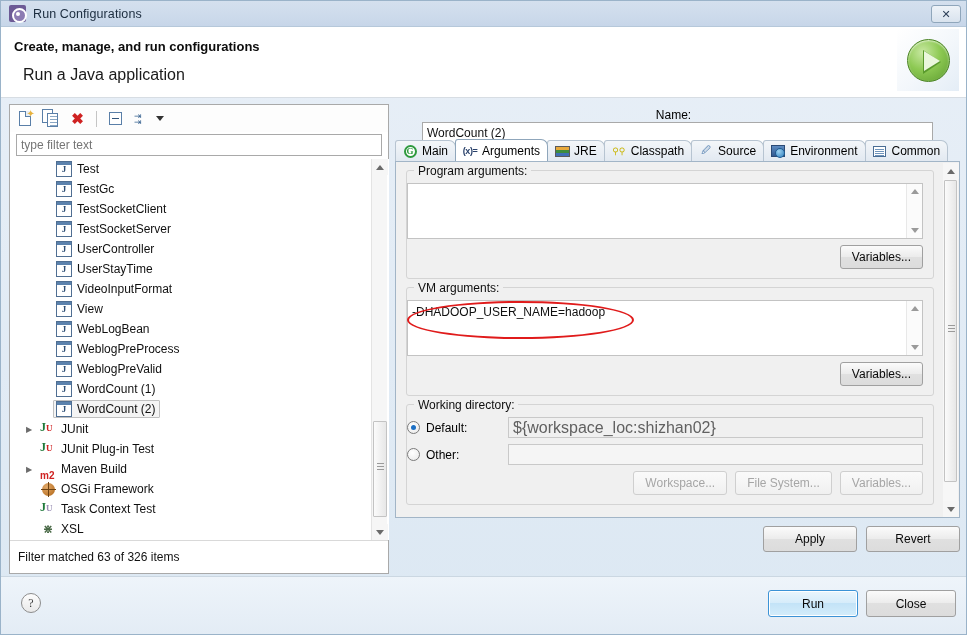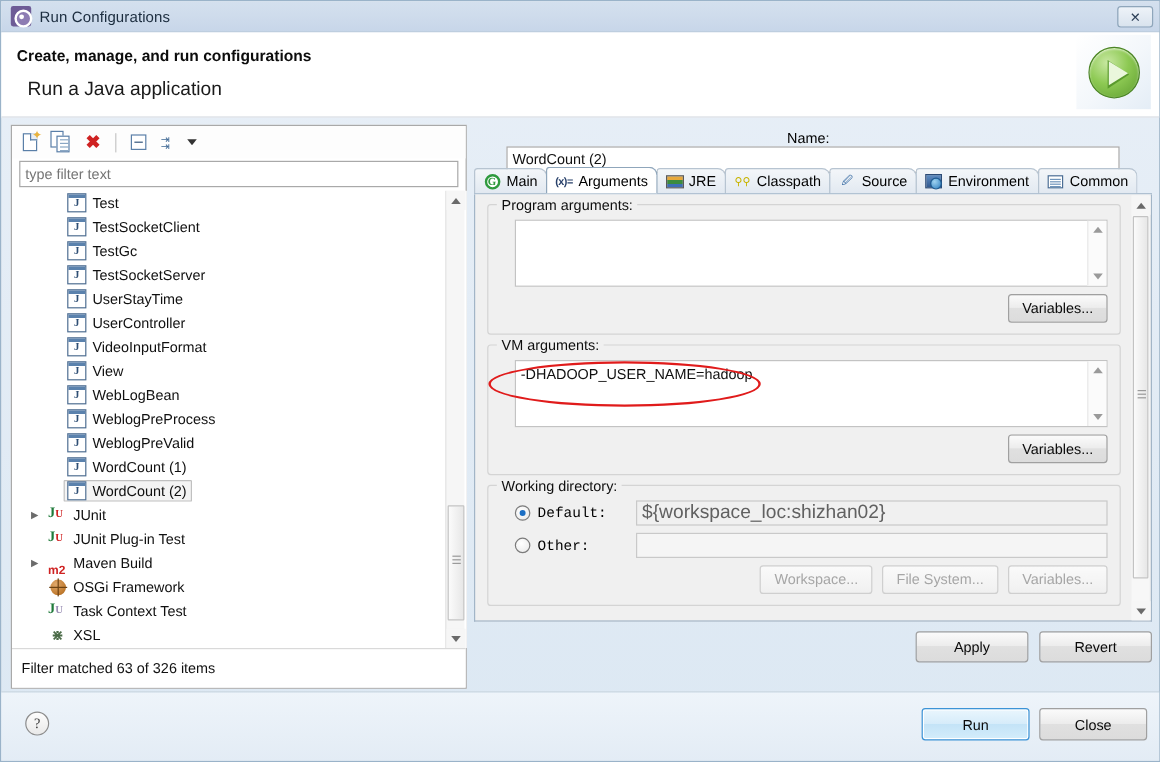--- a/index.html
+++ b/index.html
@@ -466,21 +466,21 @@
     position: absolute; left: 0; top: 0;
     width: 548px; height: 356px;
     padding: 8px 10px 0 10px;
   }
 
   .group {
     position: relative;
     border: 1px solid #d4d4d4;
     border-radius: 3px;
     margin-bottom: 8px;
-    padding: 12px 10px 9px 22px;
+    padding: 12px 10px 9px 0;
     background: #f0f0f0;
   }
   .group > .group-title {
     position: absolute; left: 7px; top: -7px;
     background: #f0f0f0;
     padding: 0 4px;
     font-size: 12px; color: #0e0e0e;
   }
   .text-area-wrap {
     position: relative;
@@ -548,21 +548,20 @@
   .radio.checked::after {
     content: "";
     position: absolute; left: 3px; top: 3px;
     width: 5px; height: 5px; border-radius: 50%;
     background: #1c6fc4;
   }
   .radio-label {
     font-size: 12px;
     width: 82px;
     flex: none;
-    font-family: Liberation Mono, monospace;
   }
   .wd-input {
     flex: 1;
     height: 21px;
     border: 1px solid #c9c9c9;
     background: #f0f0f0;
     font-family: "Liberation Sans", sans-serif;
     font-size: 16px;
     color: #616161;
     padding: 0 4px;
@@ -676,53 +675,53 @@
             <span class="label-box">
               <span class="tree-icon ic-java"></span>
               <span class="tree-label">Test</span>
             </span>
           </div>
           <div class="tree-row">
             <span class="twisty empty">▶</span>
             <span class="indent"></span>
             <span class="label-box">
               <span class="tree-icon ic-java"></span>
+              <span class="tree-label">TestGc</span>
+            </span>
+          </div>
+          <div class="tree-row">
+            <span class="twisty empty">▶</span>
+            <span class="indent"></span>
+            <span class="label-box">
+              <span class="tree-icon ic-java"></span>
               <span class="tree-label">TestSocketClient</span>
             </span>
           </div>
           <div class="tree-row">
             <span class="twisty empty">▶</span>
             <span class="indent"></span>
             <span class="label-box">
               <span class="tree-icon ic-java"></span>
-              <span class="tree-label">TestGc</span>
-            </span>
-          </div>
-          <div class="tree-row">
-            <span class="twisty empty">▶</span>
-            <span class="indent"></span>
-            <span class="label-box">
-              <span class="tree-icon ic-java"></span>
               <span class="tree-label">TestSocketServer</span>
             </span>
           </div>
           <div class="tree-row">
             <span class="twisty empty">▶</span>
             <span class="indent"></span>
             <span class="label-box">
               <span class="tree-icon ic-java"></span>
+              <span class="tree-label">UserController</span>
+            </span>
+          </div>
+          <div class="tree-row">
+            <span class="twisty empty">▶</span>
+            <span class="indent"></span>
+            <span class="label-box">
+              <span class="tree-icon ic-java"></span>
               <span class="tree-label">UserStayTime</span>
-            </span>
-          </div>
-          <div class="tree-row">
-            <span class="twisty empty">▶</span>
-            <span class="indent"></span>
-            <span class="label-box">
-              <span class="tree-icon ic-java"></span>
-              <span class="tree-label">UserController</span>
             </span>
           </div>
           <div class="tree-row">
             <span class="twisty empty">▶</span>
             <span class="indent"></span>
             <span class="label-box">
               <span class="tree-icon ic-java"></span>
               <span class="tree-label">VideoInputFormat</span>
             </span>
           </div>

